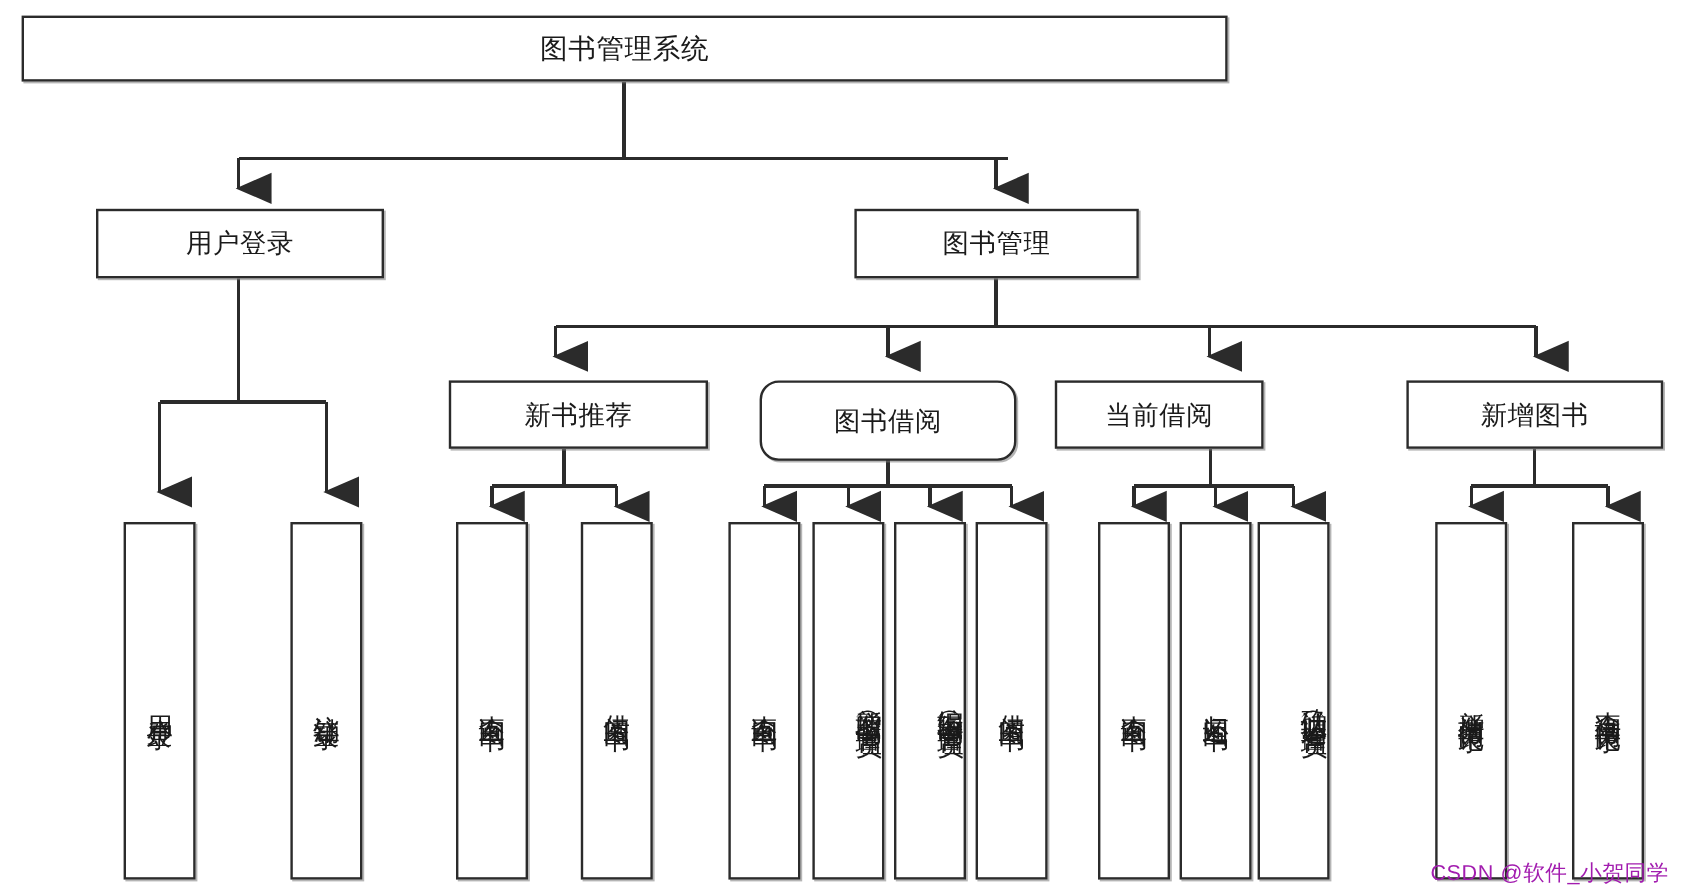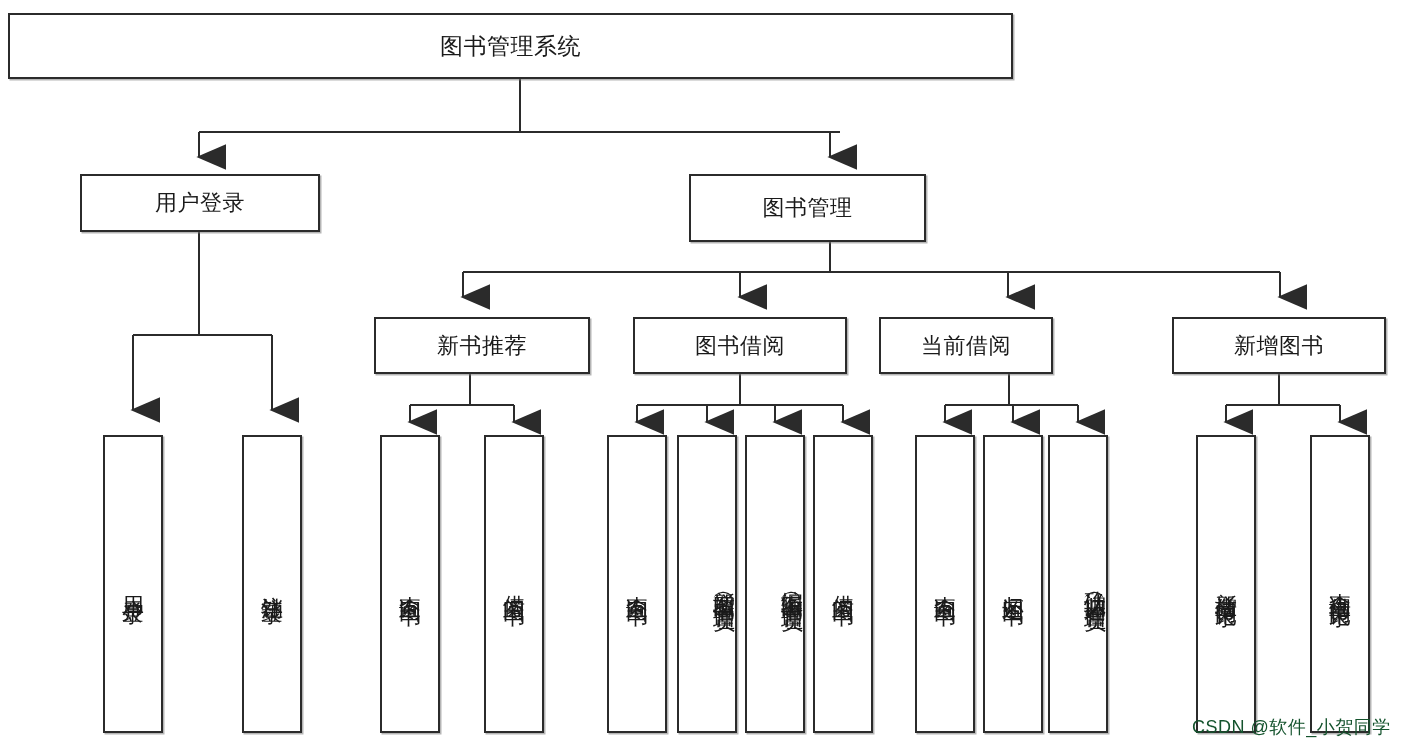--- a/index.html
+++ b/index.html
@@ -52,21 +52,21 @@
     letter-spacing: 3px;
     line-height: 1;
   }
   .node-label-v.align-top {
     align-items: flex-start;
     padding-top: 4px;
   }
   .root-box .node-label-h { font-size: 23px; }
   .watermark {
     position: absolute;
-    color: #14532d;
+    color: #a21caf;
     font-size: 18px;
     white-space: nowrap;
     letter-spacing: 0.5px;
     pointer-events: none;
   }
 </style>
 </head>
 <body>
 
 <svg id="diagram" viewBox="0 0 1405 747" xmlns="http://www.w3.org/2000/svg">
@@ -112,35 +112,35 @@
     <path d="M 1013 405 L 1013 422" marker-end="url(#arrow)"></path>
     <path d="M 1078 405 L 1078 422" marker-end="url(#arrow)"></path>
 
     <path d="M 1279 374 L 1279 405"></path>
     <path d="M 1226 405 L 1340 405"></path>
     <path d="M 1226 405 L 1226 422" marker-end="url(#arrow)"></path>
     <path d="M 1340 405 L 1340 422" marker-end="url(#arrow)"></path>
   </g>
 </svg>
 
-<div class="node-box root-box" style="left:8px; top:13px; width:1005px; height:66px;text-align:center;">
+<div class="node-box root-box" style="left:18px; top:13px; width:1005px; height:55px;text-align:center;">
   <span class="node-label-h">图书管理系统</span>
 </div>
 
 <div class="node-box" style="left:80px; top:174px; width:240px; height:58px;">
   <span class="node-label-h">用户登录</span>
 </div>
-<div class="node-box" style="left:689px; top:174px; width:237px; height:68px;">
+<div class="node-box" style="left:712px; top:174px; width:237px; height:58px;">
   <span class="node-label-h">图书管理</span>
 </div>
 
 <div class="node-box" style="left:362px; top:317px; width:216px; height:57px;margin-left:12px;">
   <span class="node-label-h">新书推荐</span>
 </div>
-<div class="node-box" style="left:633px; top:317px; width:214px; height:57px;">
+<div class="node-box" style="left:633px; top:317px; width:214px; height:67px;border-radius:16px;">
   <span class="node-label-h">图书借阅</span>
 </div>
 <div class="node-box" style="left:879px; top:317px; width:174px; height:57px;">
   <span class="node-label-h">当前借阅</span>
 </div>
 <div class="node-box" style="left:1172px; top:317px; width:214px; height:57px;">
   <span class="node-label-h">新增图书</span>
 </div>
 
 <div class="node-box" style="left:103px; top:435px; width:60px; height:298px;">

